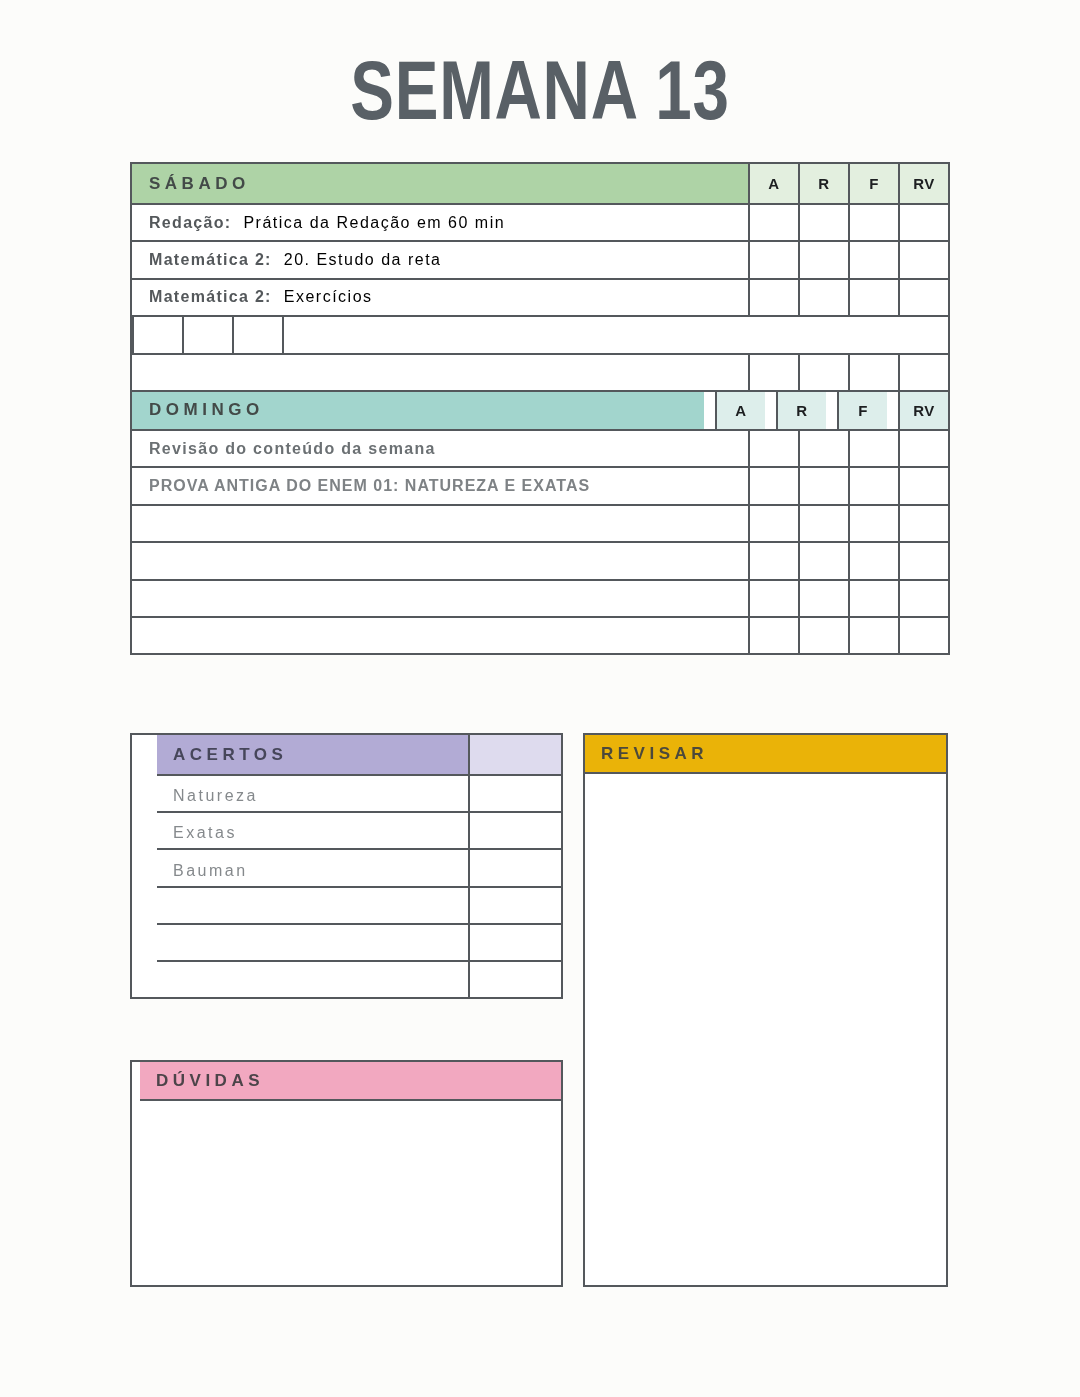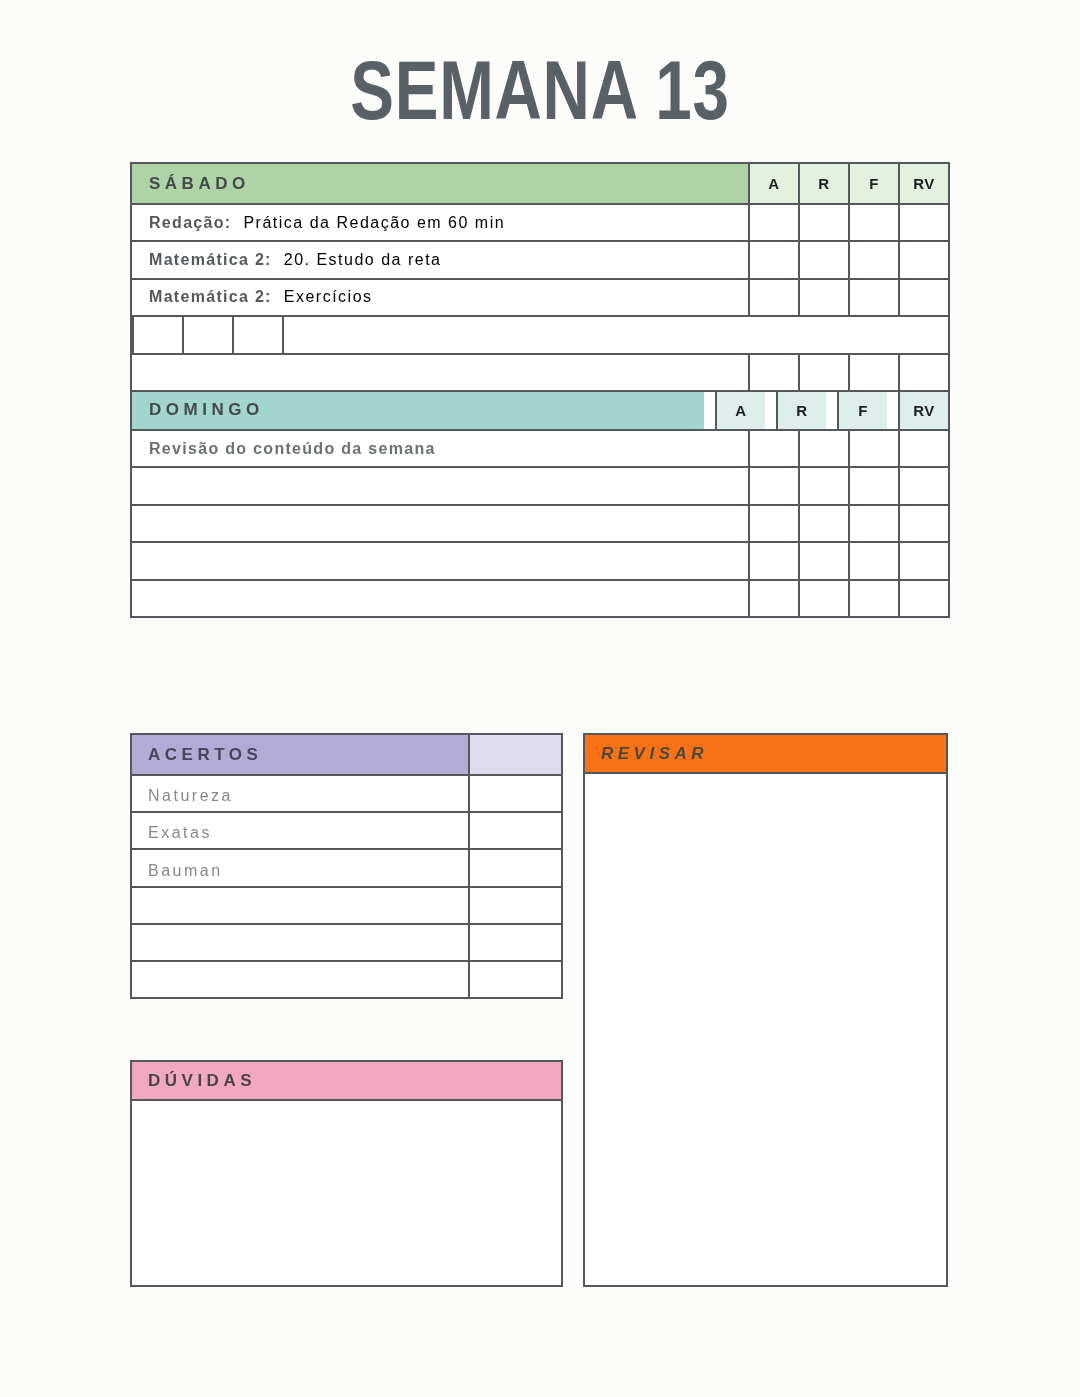--- a/index.html
+++ b/index.html
@@ -43,39 +43,39 @@
   .sab .srow.header .main-cell { background:#aed3a6; }
   .sab .srow.header .check-cell { background:#e3efdf; }
   .dom .srow.header .main-cell { background:#a2d5cd; }
   .dom .srow.header .check-cell { background:#ddeeeb; }
   .task-subject { font-weight:bold; font-size:16px; letter-spacing:1.3px; color:#54585b; }
   .dom .task-subject { color:#71767a; }
   .task-detail { font-size:16px; letter-spacing:1.5px; color:#000000; margin-left:12px; }
 
   
   .acertos { left:130px; top:733px; width:433px; }
-  .arow { display:flex; height:37.2px; border-top:2px solid #54585c; }
+  .arow { display:flex; height:37.2px; border-top:2px solid #54585c;margin-left:25px; }
   .arow.header { height:39px; border-top:none; }
   .a-main { flex:1; display:flex; align-items:flex-end; padding:0 0 6px 16px; }
   .arow.header .a-main { align-items:center; padding-bottom:0; background:#b2abd5; }
   .a-val { width:93px; border-left:2px solid #54585c; }
   .arow.header .a-val { background:#dedbee; }
   .a-label { font-size:16px; letter-spacing:2.5px; color:#85898c; }
   .acertos .day-label { color:#46465a; }
 
   
   .note-header {
     height:39px; display:flex; align-items:center; padding-left:16px;
     border-bottom:2px solid #54585c;
   }
-  .duvidas { left:130px; top:1060px; width:433px; height:227px; }
+  .duvidas { left:130px; top:1060px; width:433px; height:227px;padding-left:8px; }
   .duvidas .note-header { background:#f2a8c0; }
   .duvidas .day-label { color:#4c4449; }
   .revisar { left:583px; top:733px; width:365px; height:554px; }
-  .revisar .note-header { background:#f97316;font-style:italic; }
+  .revisar .note-header { background:#eab308; }
   .revisar .day-label { color:#4c493b; }
   .note-body { width:100%; background:#ffffff; }
   .duvidas .note-body { height:182px; }
   .revisar .note-body { height:509px; }
 </style>
 </head>
 <body>
 
 <div class="title">SEMANA 13</div>
 
@@ -175,20 +175,30 @@
       <div class="main-cell">
         <span class="task-subject" style="color:#6b7073;">Revisão do conteúdo da semana</span>
         <span class="task-detail"></span>
       </div>
       <div class="check-cell"></div>
       <div class="check-cell"></div>
       <div class="check-cell"></div>
       <div class="check-cell"></div>
     </div>
 
+    <div class="srow">
+      <div class="main-cell">
+        <span class="task-subject" style="color:#7e8285;letter-spacing:1px;">PROVA ANTIGA DO ENEM 01: NATUREZA E EXATAS</span>
+        <span class="task-detail"></span>
+      </div>
+      <div class="check-cell"></div>
+      <div class="check-cell"></div>
+      <div class="check-cell"></div>
+      <div class="check-cell"></div>
+    </div>
 
     <div class="srow">
       <div class="main-cell">
         <span class="task-subject"></span>
         <span class="task-detail"></span>
       </div>
       <div class="check-cell"></div>
       <div class="check-cell"></div>
       <div class="check-cell"></div>
       <div class="check-cell"></div>

